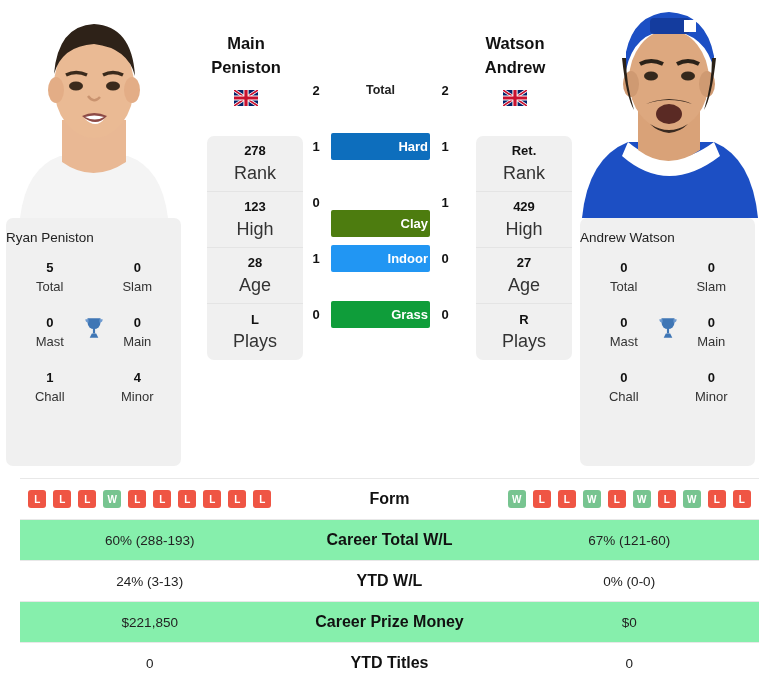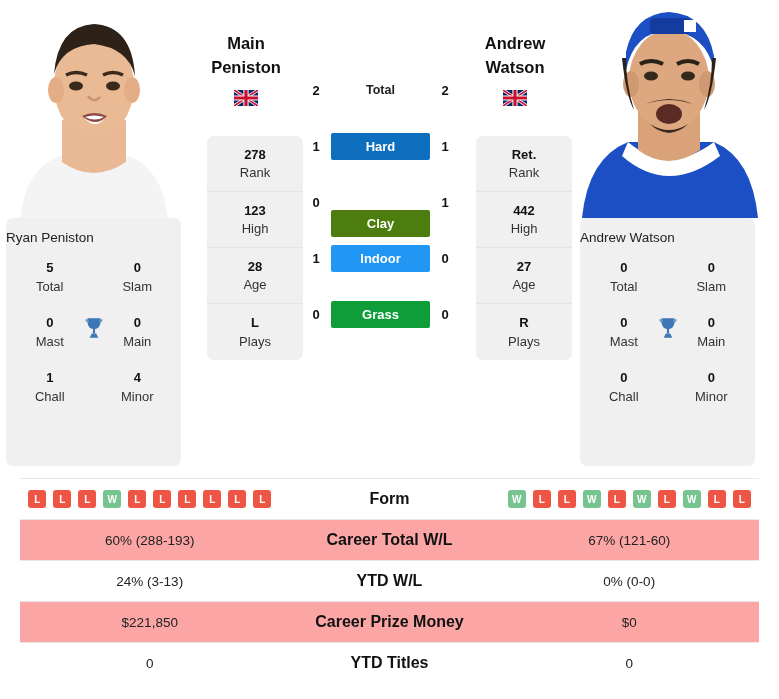--- a/index.html
+++ b/index.html
@@ -68,21 +68,21 @@
   .stat-row {
     height: 56px;
     display: flex;
     flex-direction: column;
     align-items: center;
     justify-content: center;
     border-bottom: 1px solid #e4e4e4;
   }
   .stat-row:last-child { border-bottom: none; }
   .stat-row .v { font-size: 13px; font-weight: bold; color: #111; line-height: 1.5; }
-  .stat-row .k { font-size: 13px; color: #333; line-height: 1.4; }
+  .stat-row .k { font-size: 18px; color: #333; line-height: 1.4; }
 
   
   .name-col { width: 118px; flex: 0 0 118px; padding-top: 32px; }
   .pname {
     text-align: center;
     font-size: 16.5px;
     font-weight: bold;
     line-height: 1.45;
     color: #111;
   }
@@ -113,42 +113,42 @@
   .slabel-total {
     flex: 1;
     text-align: center;
     font-size: 12.5px;
     font-weight: bold;
     color: #222;
   }
   .badge {
     flex: 1;
     margin: 0 4px;
-    text-align: center;
+    text-align: right;
     color: #ffffff;
     font-size: 13px;
     font-weight: bold;
-    padding: 6px 12px;
+    padding: 6px 2px;
     border-radius: 2px;
   }
 
   
   .table {
     position: absolute;
     left: 0; top: 478px;
     width: 779px;
     padding: 0 20px;
   }
   .trow {
     display: flex;
     align-items: center;
     height: 41px;
     border-top: 1px solid #e8e8e8;
   }
-  .trow.alt { background: #fca5a5; }
+  .trow.alt { background: #86efac; }
   .tleft, .tright {
     flex: 1 1 0;
     display: flex;
     align-items: center;
     justify-content: center;
     font-size: 13.5px;
     color: #222;
     gap: 4px;
   }
   .tmid {
@@ -296,38 +296,38 @@
       </div>
       <div class="srow">
         <div class="snum">0</div>
         <div class="badge" id="badge3" style="background: rgb(15, 157, 58);">Grass</div>
         <div class="snum">0</div>
       </div>
     </div>
 
     <div style="display:flex;flex-direction:column;align-items:center;">
       <div class="name-col">
+        <div class="pname">Watson</div>
         <div class="pname">Andrew</div>
-        <div class="pname">Watson</div>
         <svg class="flag" viewBox="0 0 60 40">
           <rect width="60" height="40" fill="#012169"></rect>
           <path d="M0 0 L60 40 M60 0 L0 40" stroke="#ffffff" stroke-width="8"></path>
           <path d="M0 0 L60 40 M60 0 L0 40" stroke="#C8102E" stroke-width="4"></path>
           <path d="M30 0 V40 M0 20 H60" stroke="#ffffff" stroke-width="13"></path>
           <path d="M30 0 V40 M0 20 H60" stroke="#C8102E" stroke-width="8"></path>
         </svg>
       </div>
       <div class="stat-col" style="padding-top:18px;">
         <div class="stat-card">
           <div class="stat-row">
             <div class="v">Ret.</div>
             <div class="k">Rank</div>
           </div>
           <div class="stat-row">
-            <div class="v">442</div>
+            <div class="v">429</div>
             <div class="k">High</div>
           </div>
           <div class="stat-row">
             <div class="v">27</div>
             <div class="k">Age</div>
           </div>
           <div class="stat-row">
             <div class="v">R</div>
             <div class="k">Plays</div>
           </div>

